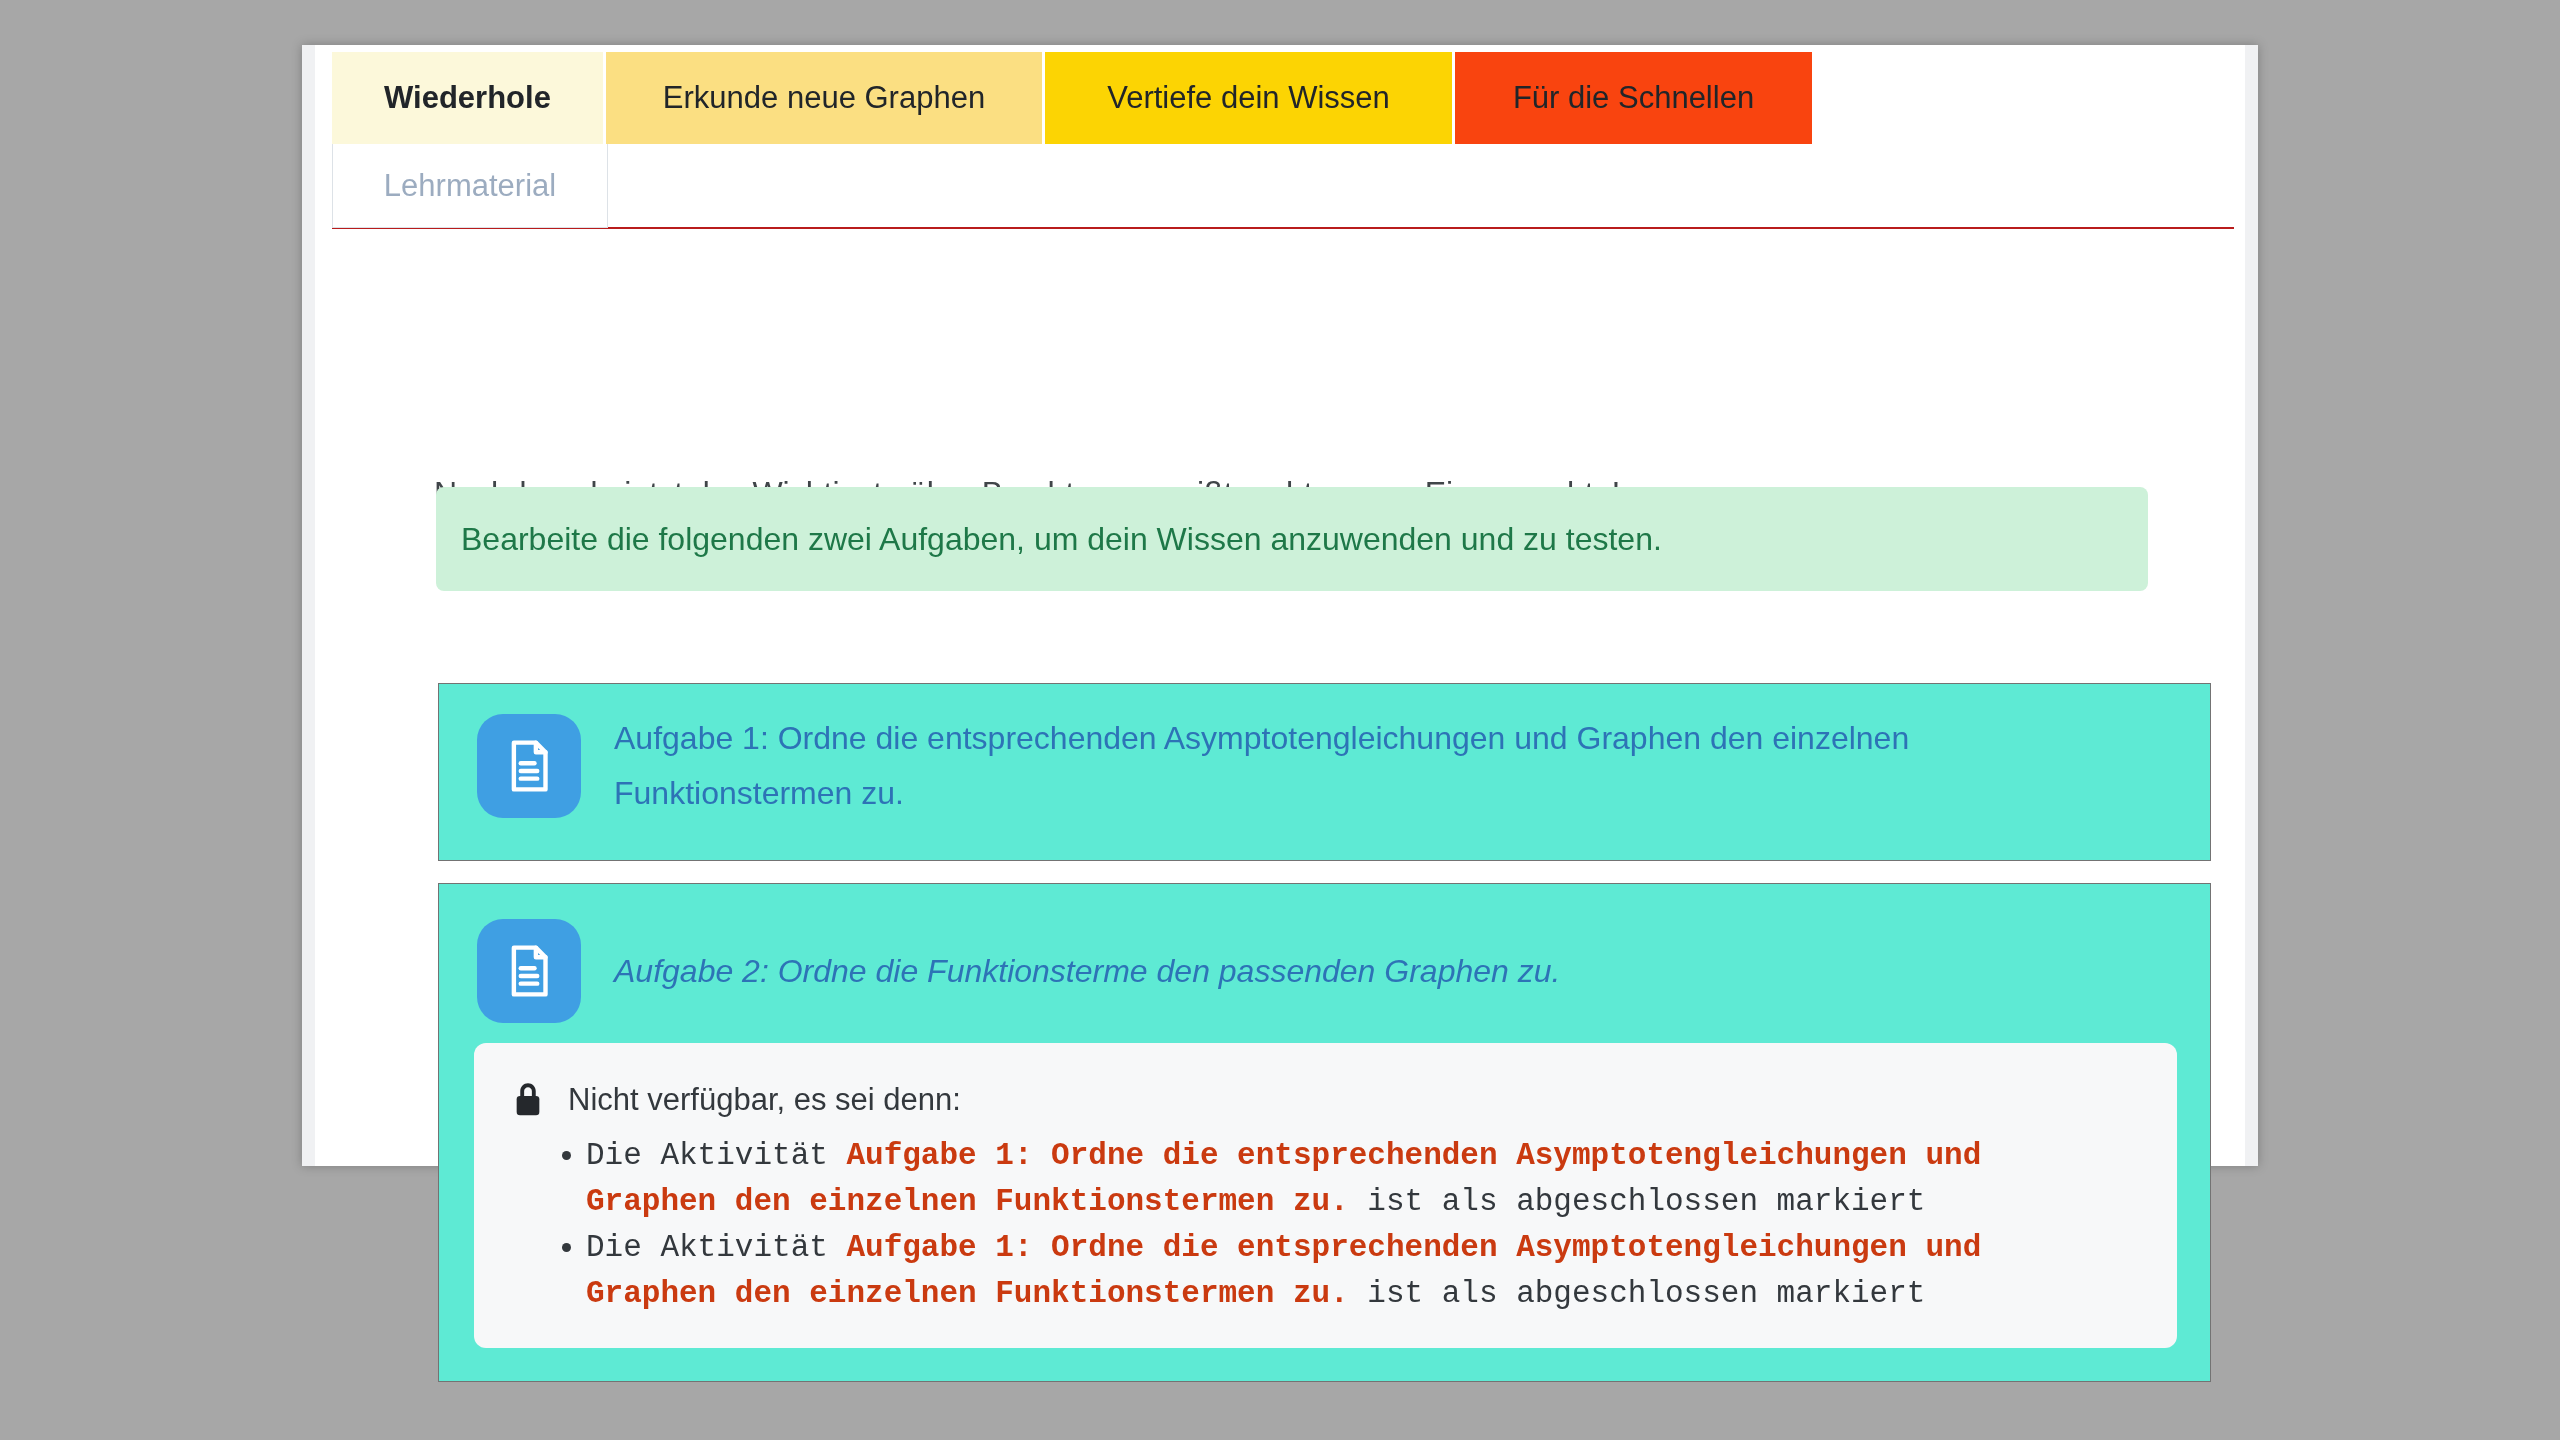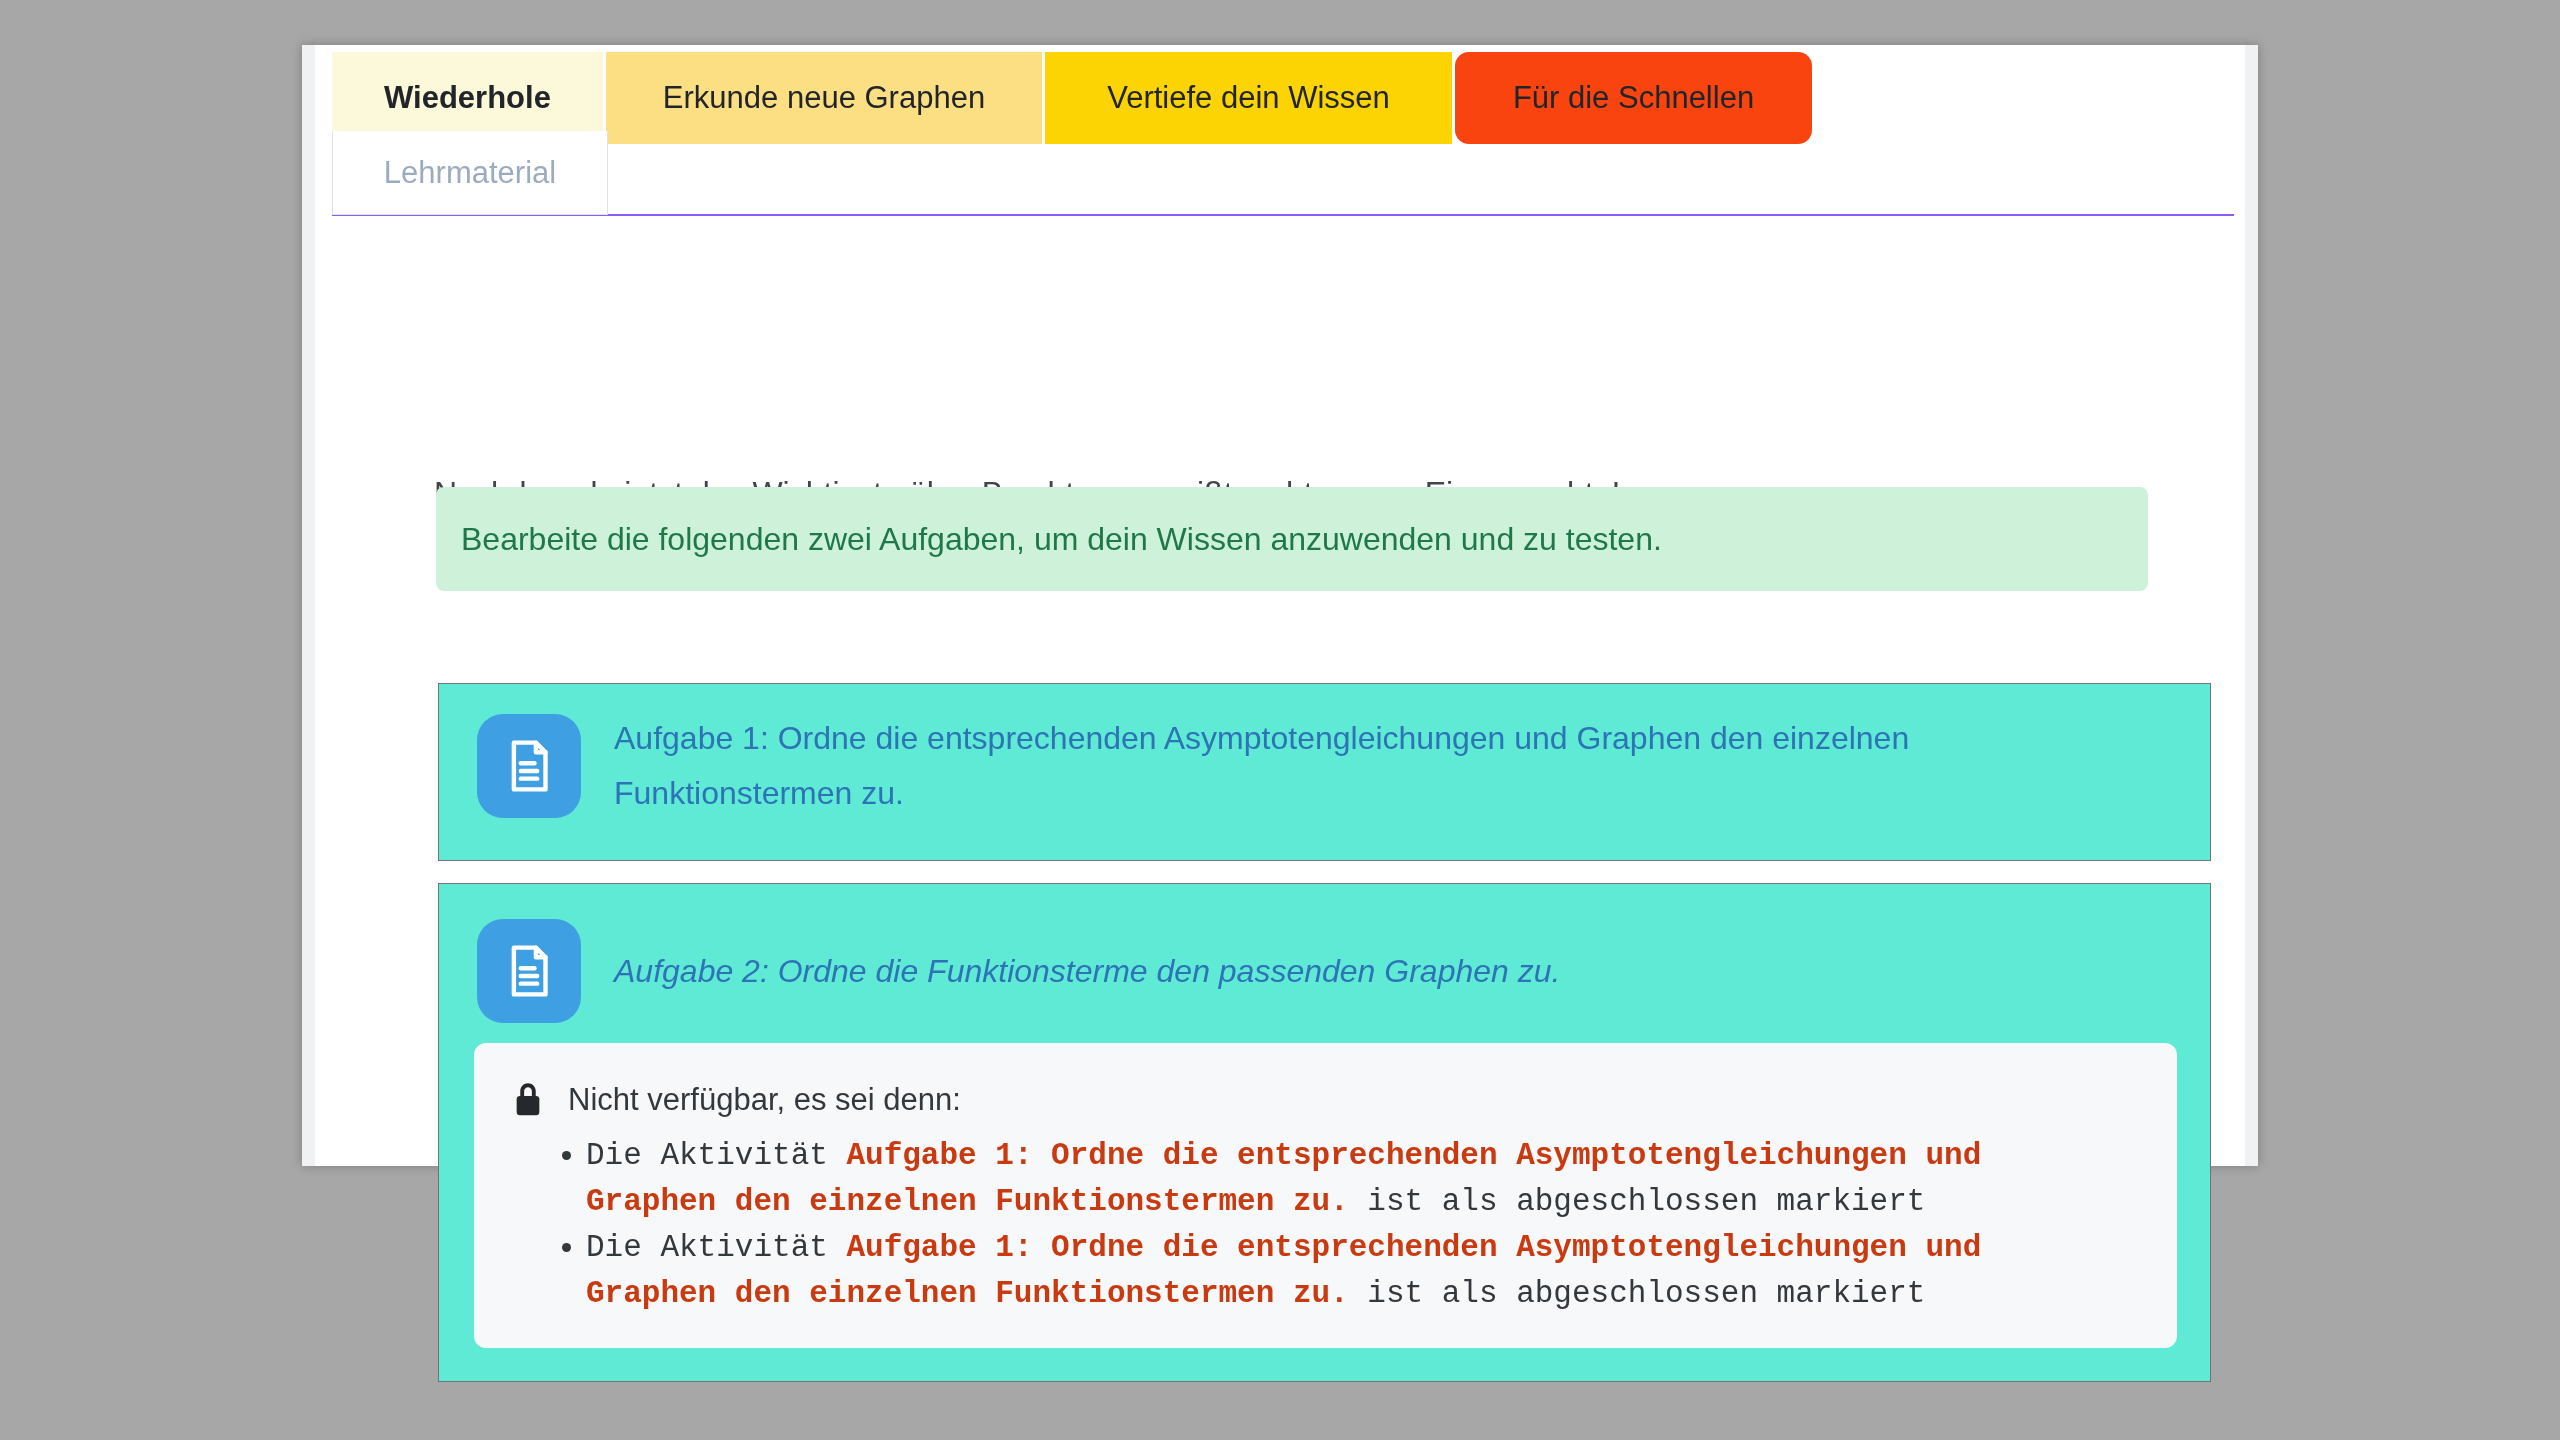--- a/index.html
+++ b/index.html
@@ -7,23 +7,23 @@
   .sheet{position:absolute;left:302px;top:45px;width:1956px;height:1121px;background:#ffffff;
          box-shadow:0 0 10px rgba(0,0,0,0.25);}
   .gutter{position:absolute;top:0;bottom:0;width:13px;background:#f0f1f3;}
   .gutter.left{left:0;} .gutter.right{right:0;}
 
   
   .tabrow1{position:absolute;left:30px;top:7px;display:flex;gap:3px;}
   .tab{height:92px;display:flex;align-items:center;justify-content:center;
        font-size:31px;color:#212529;cursor:pointer;box-sizing:border-box;}
   .tab.active{font-weight:bold;}
-  .t0{width:271px;} .t1{width:436px;} .t2{width:407px;} .t3{width:269px;} .t4{width:357px;border-radius:14px;}
-  .tabrow2{position:absolute;left:30px;top:86px;width:1902px;height:85px;
-           border-bottom:2px solid #8b5cf6;box-sizing:border-box;}
+  .t0{width:271px;} .t1{width:436px;} .t2{width:407px;} .t3{width:269px;} .t4{width:357px;}
+  .tabrow2{position:absolute;left:30px;top:99px;width:1902px;height:85px;
+           border-bottom:2px solid #b91c1c;box-sizing:border-box;}
   .tab-disabled{width:276px;height:84px;display:flex;align-items:center;justify-content:center;
                 font-size:31px;color:#9cacc0;border:1px solid #dde2e7;border-top:none;
                 box-sizing:border-box;background:#fff;}
 
   
   .intro{position:absolute;left:132px;top:396px;font-size:32px;line-height:40px;color:#404549;}
   .notice{position:absolute;left:134px;top:442px;width:1712px;height:104px;border-radius:8px;
           background:#cdf1d9;display:flex;align-items:center;box-sizing:border-box;padding-left:25px;
           font-size:32px;color:#1e7848;}
 

